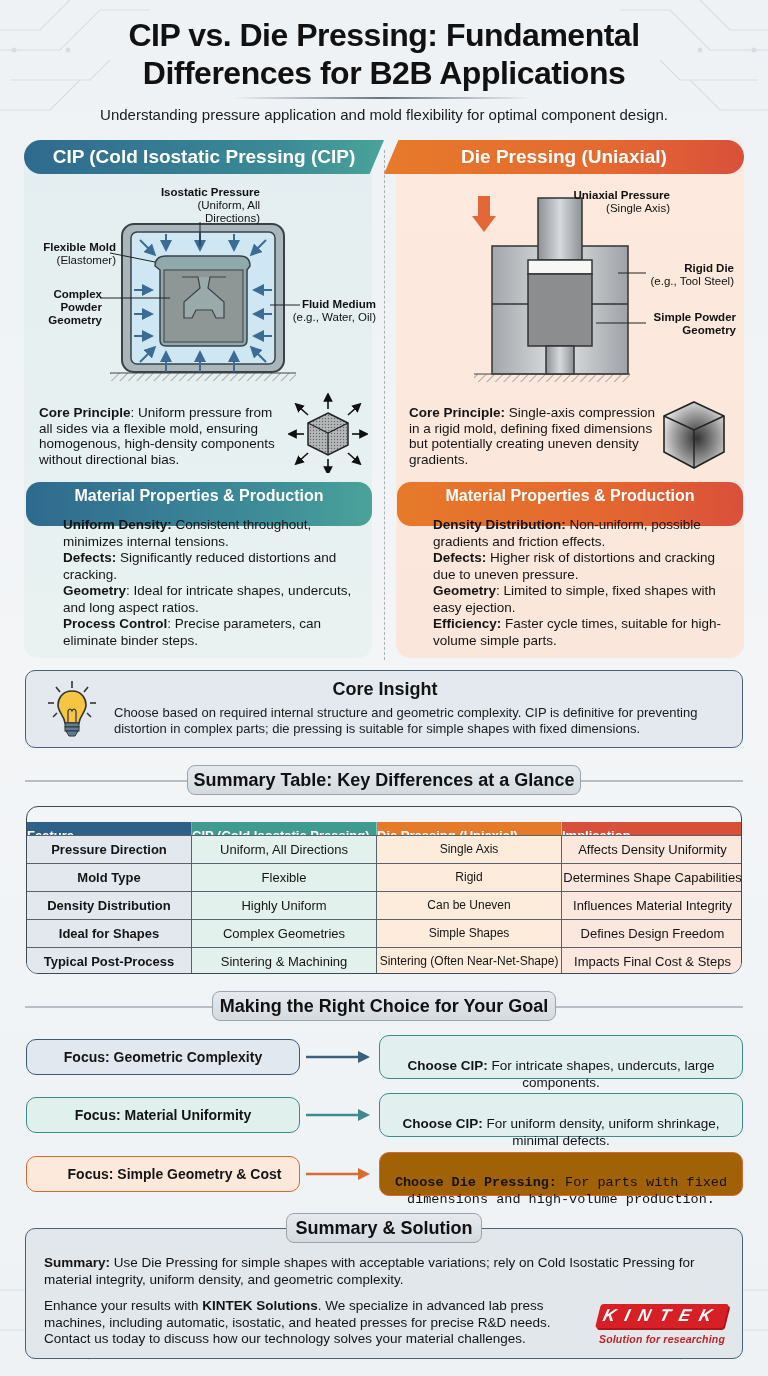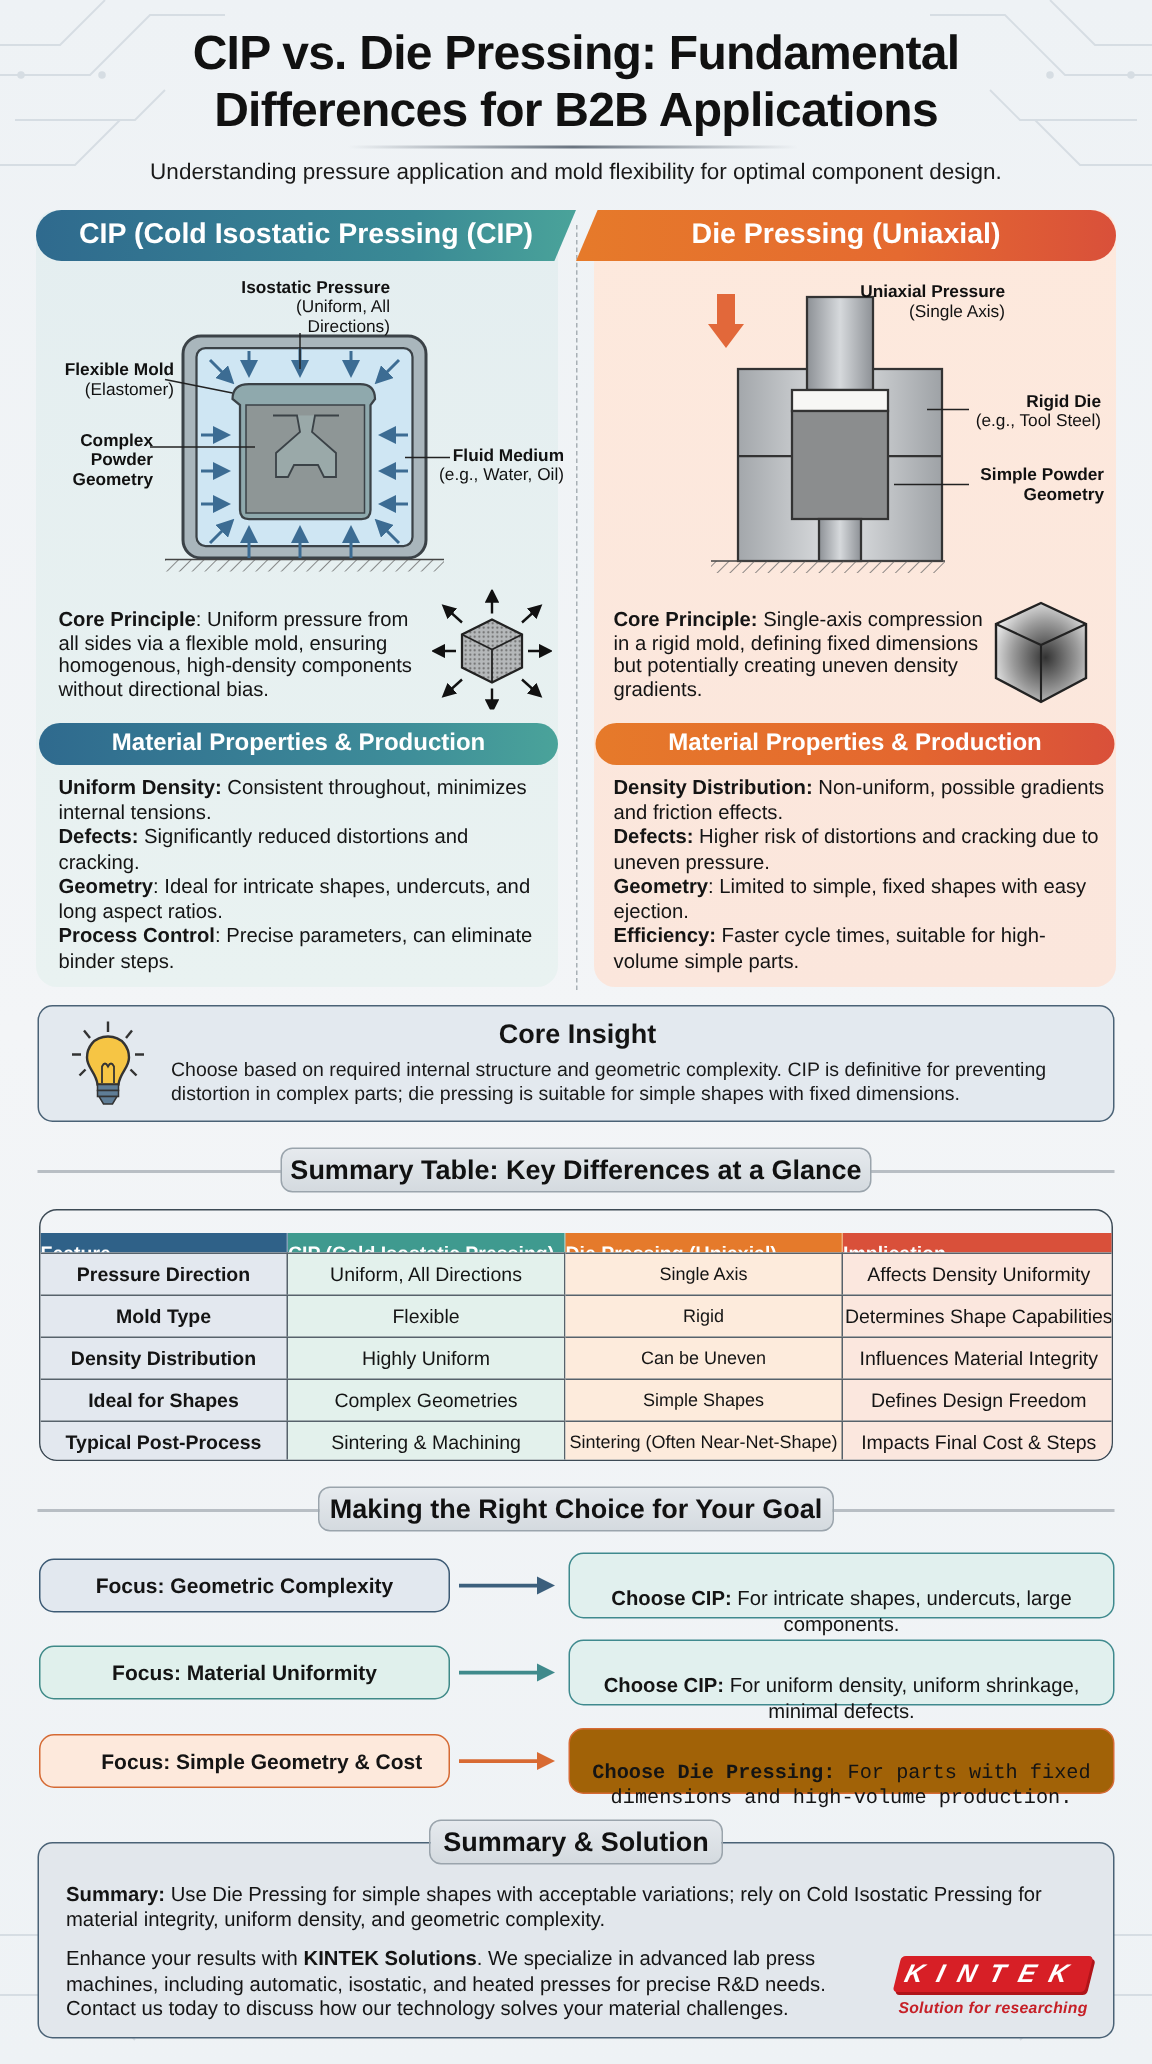--- a/index.html
+++ b/index.html
@@ -42,28 +42,28 @@
     left: 384px; width: 360px; border-radius: 0 17px 17px 0;
     background: linear-gradient(90deg,#e67a2a,#e56a30 60%,#d9503a);
     clip-path: polygon(4% 0,100% 0,100% 100%,0 100%);
   }
   .diagram { position: absolute; }
   .lbl { position: absolute; font-size: 11.5px; line-height: 13px; text-align: right; color: #111; }
   .lbl b { font-weight: 700; }
   .principle { position: absolute; font-size: 13.5px; line-height: 15.5px; color: #141414; }
   .principle b { font-weight: 700; }
   .subbanner {
-    position: absolute; top: 482px; height: 28px; border-radius: 14px;
+    position: absolute; top: 482px; height: 44px; border-radius: 14px;
     color: #fff; font-weight: 700; font-size: 16px; line-height: 28px; text-align: center;
   }
   .subbanner.cip { left: 26px; width: 346px; background: linear-gradient(90deg,#2f6a8e,#3e8d99 70%,#4aa39a); }
   .subbanner.die { left: 397px; width: 346px; background: linear-gradient(90deg,#e67a2a,#e4672f 60%,#d9503a); }
   .props { position: absolute; top: 517px; font-size: 13.5px; line-height: 16.5px; color: #141414; }
   .props b { font-weight: 700; }
-  .props .row { margin-bottom: 0; }
+  .props .row { margin-bottom: 0; margin-left: 24px; }
   
   .insight {
     position: absolute; left: 25px; top: 670px; width: 718px; height: 78px;
     border: 1.5px solid #4a6276; border-radius: 10px; background: #e3e9ef;
   }
   .insight-title { position: absolute; left: 0; width: 718px; top: 8px; text-align: center; font-weight: 700; font-size: 18px; }
   .insight-text { position: absolute; left: 88px; top: 34px; width: 620px; font-size: 13px; line-height: 15.5px; color: #1a1a1a; }
   .bulb { position: absolute; left: 18px; top: 8px; }
   
   .section-rule { position: absolute; left: 25px; width: 718px; height: 1.5px; background: #b8bec4; }

